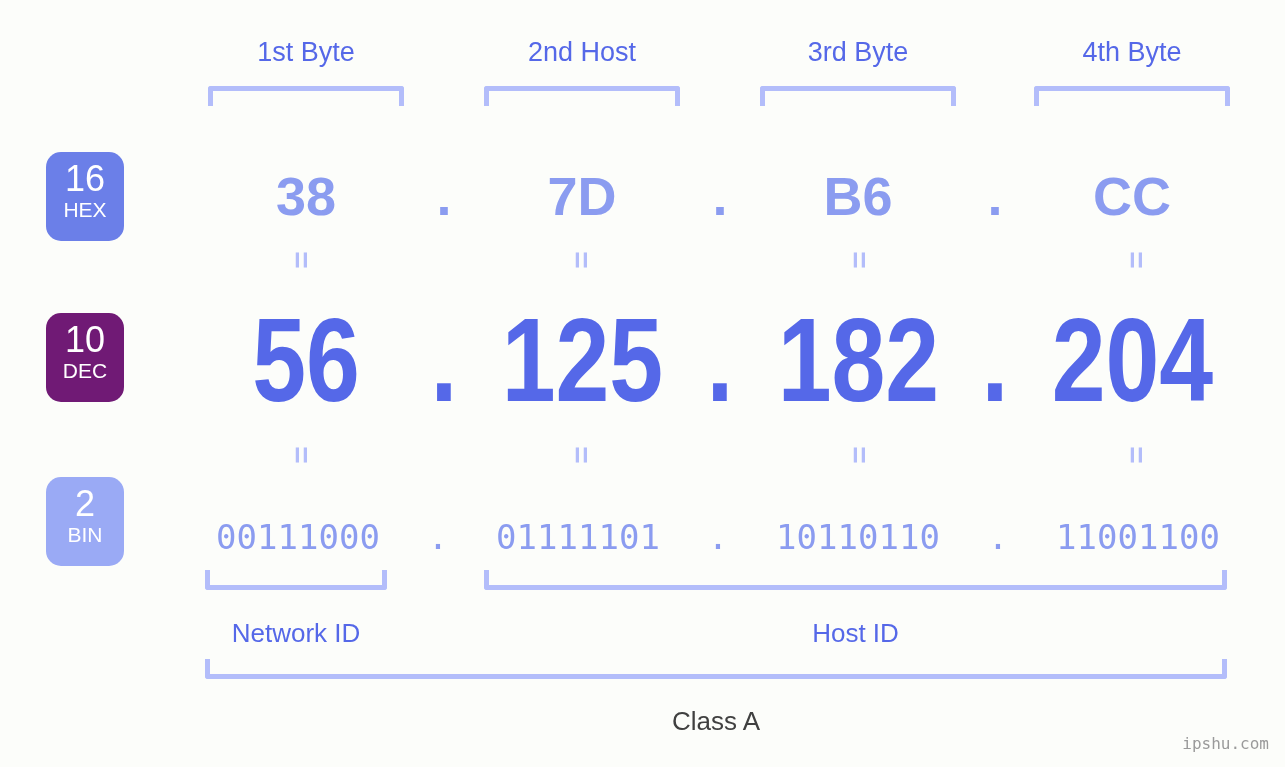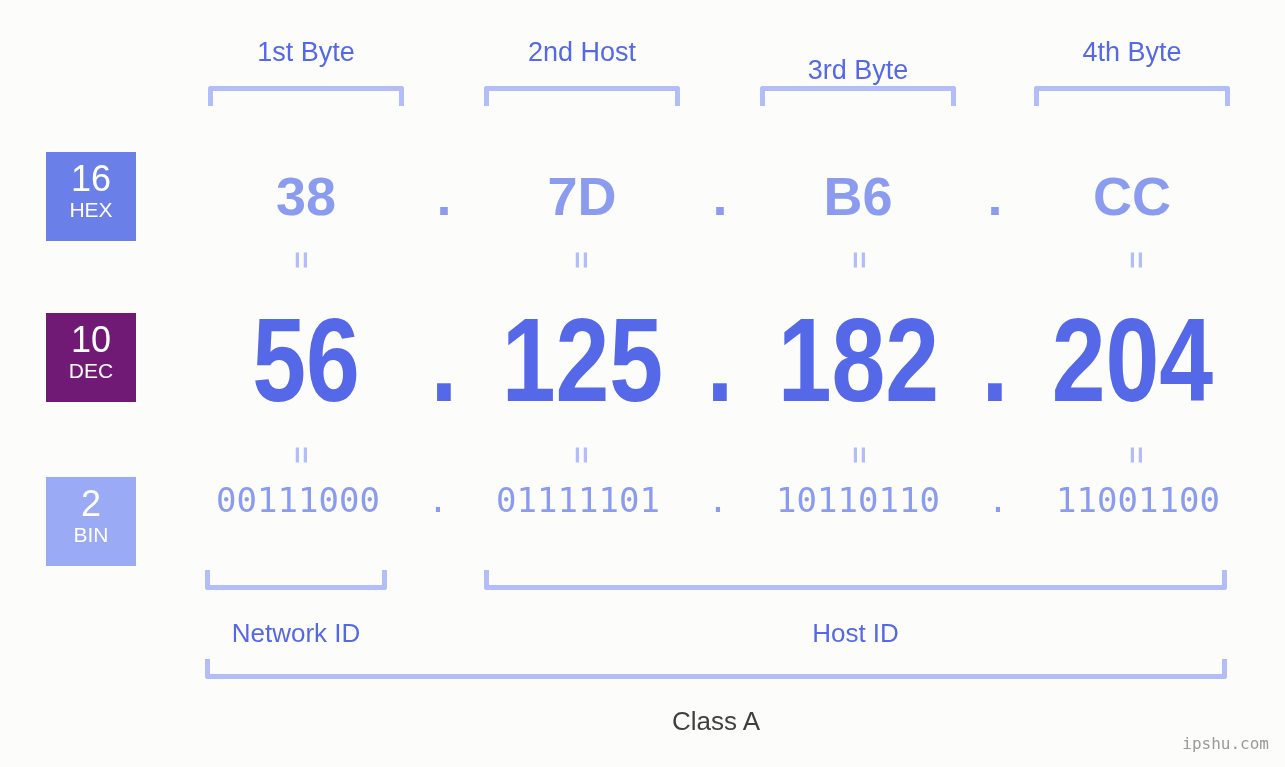--- a/index.html
+++ b/index.html
@@ -46,22 +46,22 @@
   .bracket-up {
     border-width: 0 5px 5px 5px;
     height: 20px;
     border-radius: 0 0 3px 3px;
   }
 
   
   .badge {
     position: absolute;
     left: 46px;
-    width: 90px;
-    border-radius: 0;
+    width: 78px;
+    border-radius: 15px;
     color: #ffffff;
     text-align: center;
     box-sizing: border-box;
     padding-top: 8px;
   }
   .badge .radix {
     display: block;
     font-size: 36px;
     line-height: 38px;
     font-weight: 400;
@@ -116,21 +116,21 @@
     font-size: 118px;
     line-height: 130px;
     color: #5568e8;
     font-weight: 700;
     font-family: "Liberation Sans Narrow", "Liberation Sans", sans-serif;
     transform: scaleX(0.82);
   }
 
   
   .row-bin {
-    top: 472px;
+    top: 509px;
     height: 56px;
   }
   .row-bin .cell,
   .row-bin .sep {
     font-size: 34px;
     line-height: 56px;
     color: #8b9cf0;
     font-weight: 400;
     font-family: "DejaVu Sans Mono", monospace;
     letter-spacing: 0px;
@@ -169,21 +169,21 @@
     font-family: "DejaVu Sans Mono", monospace;
   }
 </style>
 </head>
 <body style="background: rgb(252, 253, 250);">
 
 <div id="diagram">
 
   <div class="byte-header" style="left: 210px; width: 192px; color: rgb(85, 104, 232);">1st Byte</div>
   <div class="byte-header" style="left: 486px; width: 192px; color: rgb(85, 104, 232);">2nd Host</div>
-  <div class="byte-header" style="left: 762px; width: 192px; color: rgb(85, 104, 232); margin-top: 18px;">3rd Byte</div>
+  <div class="byte-header" style="left: 762px; width: 192px; color: rgb(85, 104, 232);">3rd Byte</div>
   <div class="byte-header" style="left: 1036px; width: 192px; color: rgb(85, 104, 232);">4th Byte</div>
 
   <div class="bracket bracket-down" style="left: 208px; top: 86px; width: 196px; border-color: rgb(179, 189, 250);"></div>
   <div class="bracket bracket-down" style="left: 484px; top: 86px; width: 196px; border-color: rgb(179, 189, 250);"></div>
   <div class="bracket bracket-down" style="left: 760px; top: 86px; width: 196px; border-color: rgb(179, 189, 250);"></div>
   <div class="bracket bracket-down" style="left: 1034px; top: 86px; width: 196px; border-color: rgb(179, 189, 250);"></div>
 
   <div class="badge" id="badge-hex" style="top: 152px; height: 89px; background: rgb(107, 127, 232);">
     <span class="radix">16</span>
     <span class="radix-name">HEX</span>

